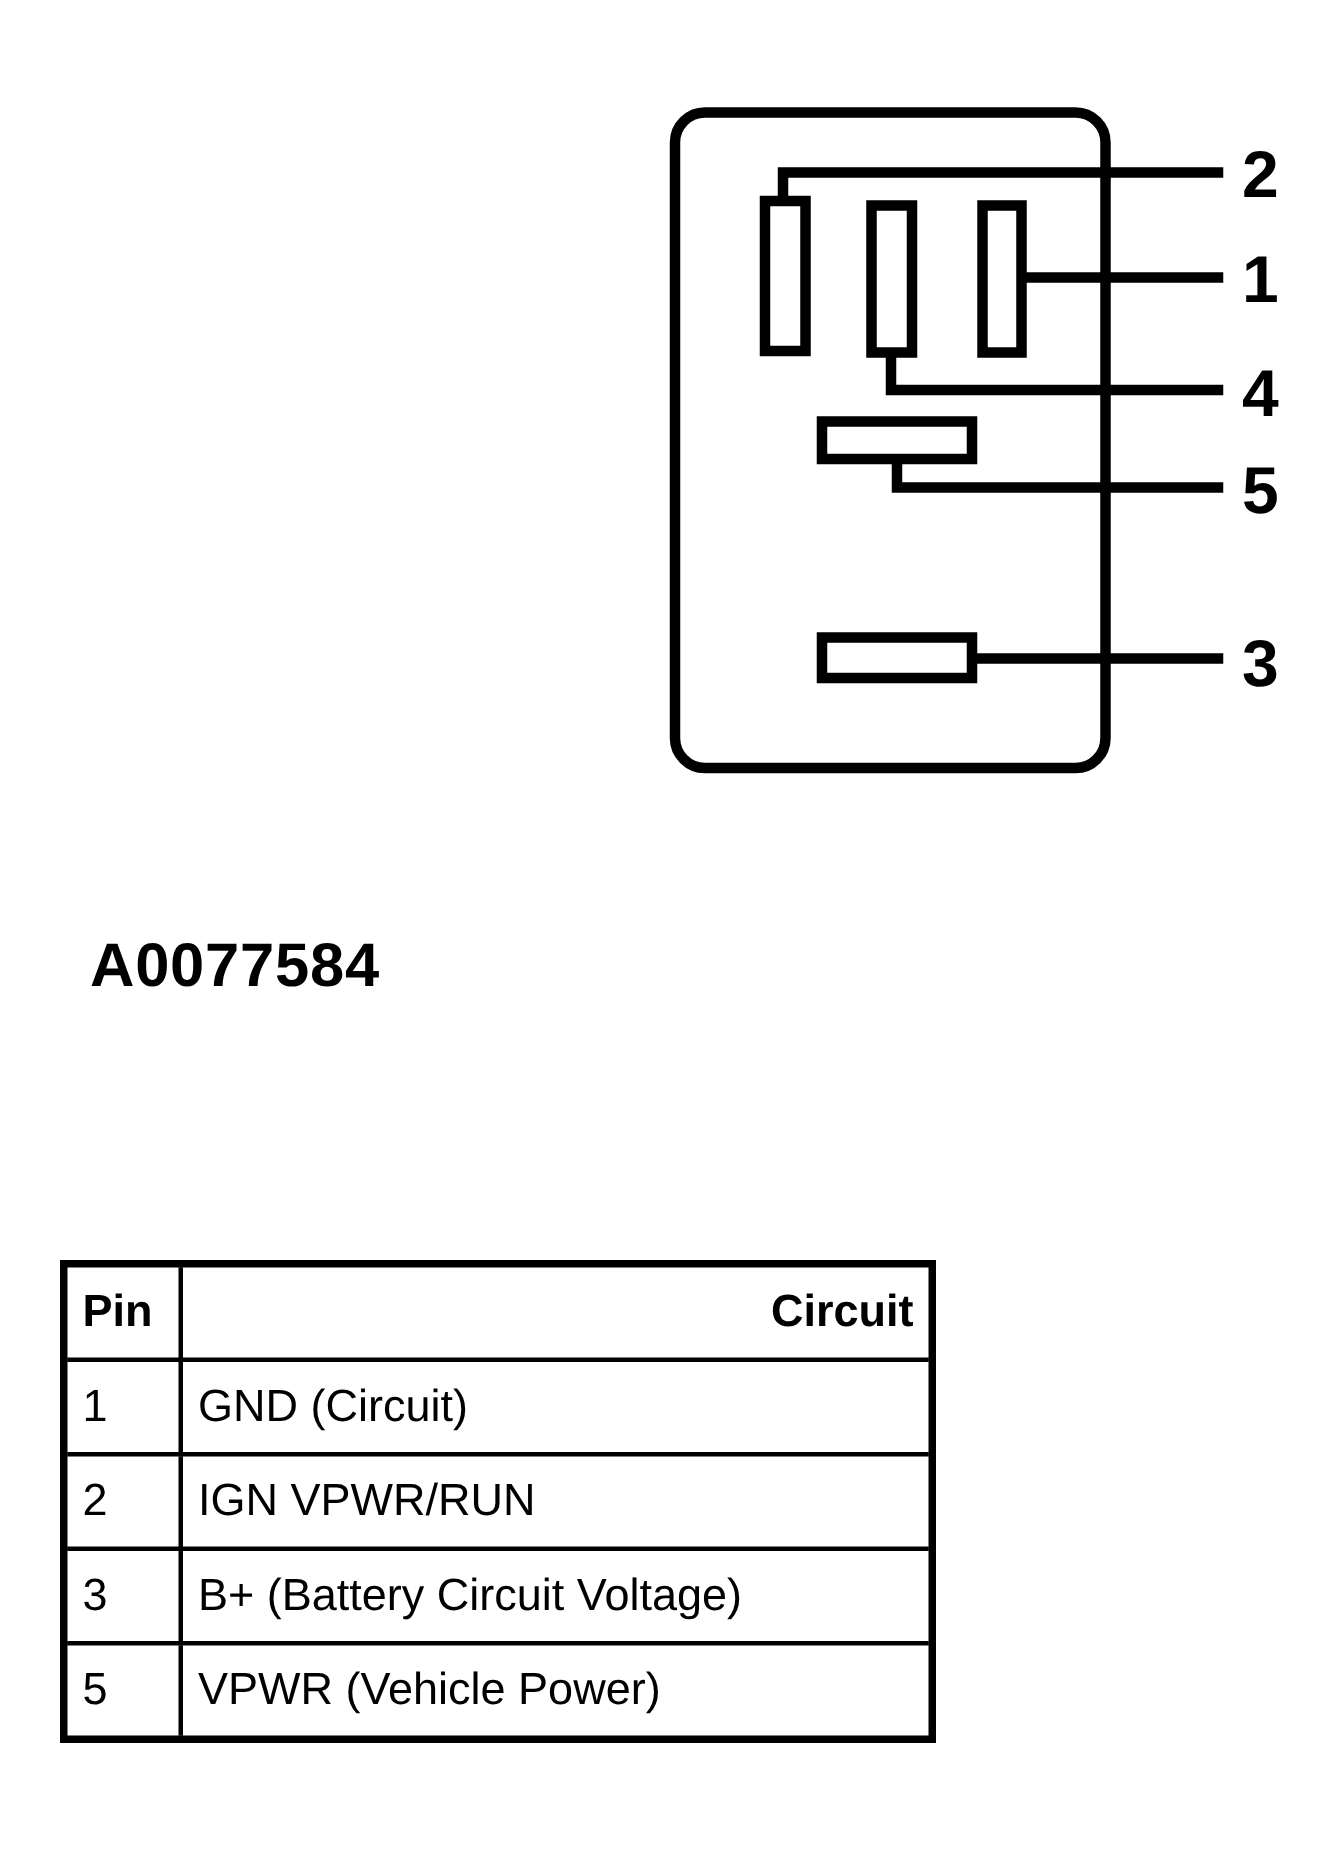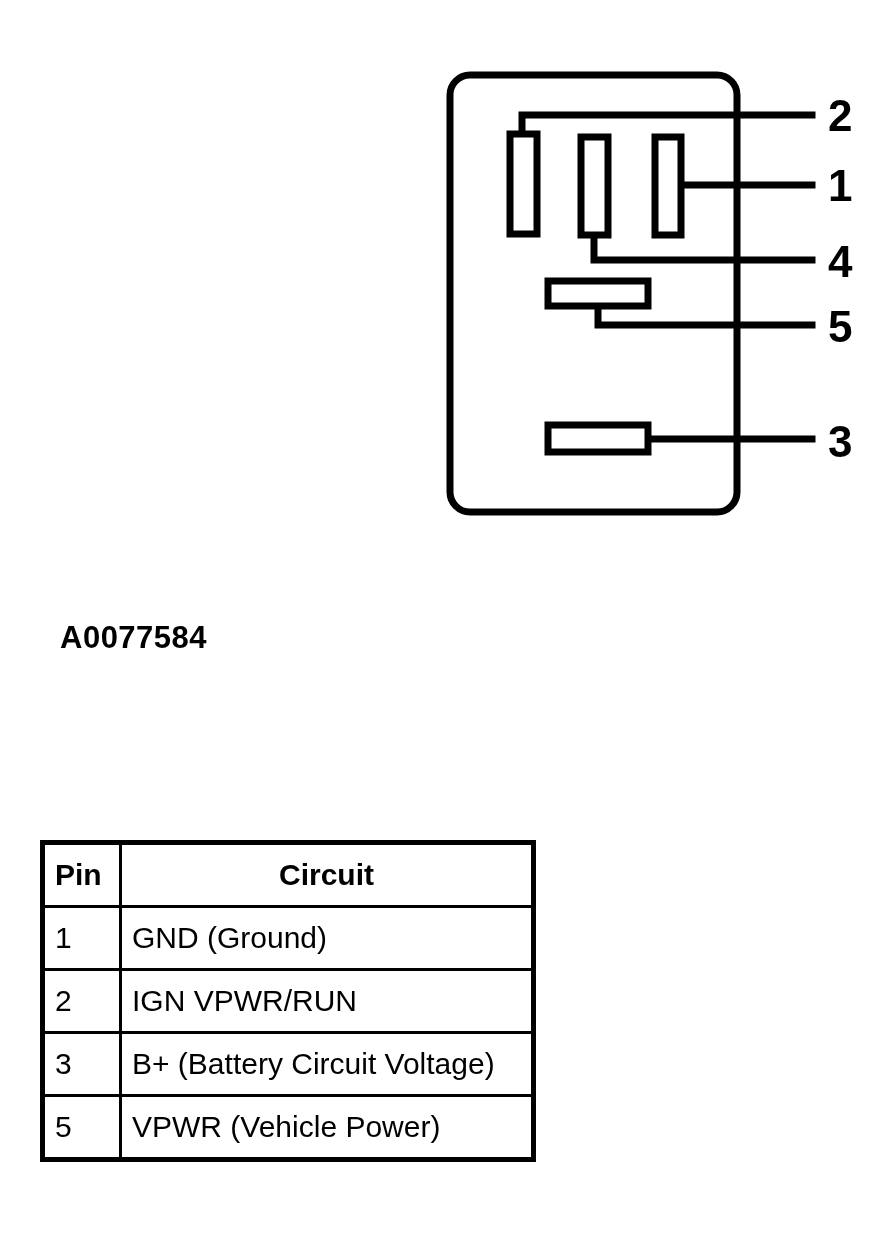--- a/index.html
+++ b/index.html
@@ -33,32 +33,32 @@
     font-size: 44px;
     font-weight: bold;
     fill: #000000;
   }
 
   
   #figure-id {
     position: absolute;
     left: 60px;
     top: 620px;
-    font-size: 31px;
+    font-size: 41px;
     font-weight: bold;
     letter-spacing: 0.5px;
     white-space: nowrap;
   }
 
   
   #pin-table {
     position: absolute;
     left: 40px;
     top: 840px;
-    width: 496px;
+    width: 584px;
     border-collapse: collapse;
     border: 5px solid #000000;
     background: #ffffff;
   }
   #pin-table td, #pin-table th {
     border: 3px solid #000000;
     padding: 0 10px;
     height: 60px;
     font-size: 30px;
     font-weight: normal;
@@ -70,21 +70,21 @@
     font-weight: bold;
   }
   #pin-table .col-pin {
     width: 78px;
     box-sizing: border-box;
   }
   #pin-table th.col-pin {
     text-align: left;
   }
   #pin-table th.col-circuit {
-    text-align: center;
+    text-align: right;
   }
 </style>
 </head>
 <body>
 
 <div id="connector-diagram">
   <svg width="895" height="560" viewBox="0 0 895 560" xmlns="http://www.w3.org/2000/svg">
 
     <rect x="450" y="75" width="287" height="437" rx="20" ry="20" fill="none" stroke="#000000" stroke-width="7"></rect>
 
@@ -121,21 +121,21 @@
 <table id="pin-table">
   <thead>
     <tr>
       <th class="col-pin">Pin</th>
       <th class="col-circuit">Circuit</th>
     </tr>
   </thead>
   <tbody>
     <tr>
       <td class="col-pin">1</td>
-      <td>GND (Ground)</td>
+      <td>GND (Circuit)</td>
     </tr>
     <tr>
       <td class="col-pin">2</td>
       <td>IGN VPWR/RUN</td>
     </tr>
     <tr>
       <td class="col-pin">3</td>
       <td>B+ (Battery Circuit Voltage)</td>
     </tr>
     <tr>

